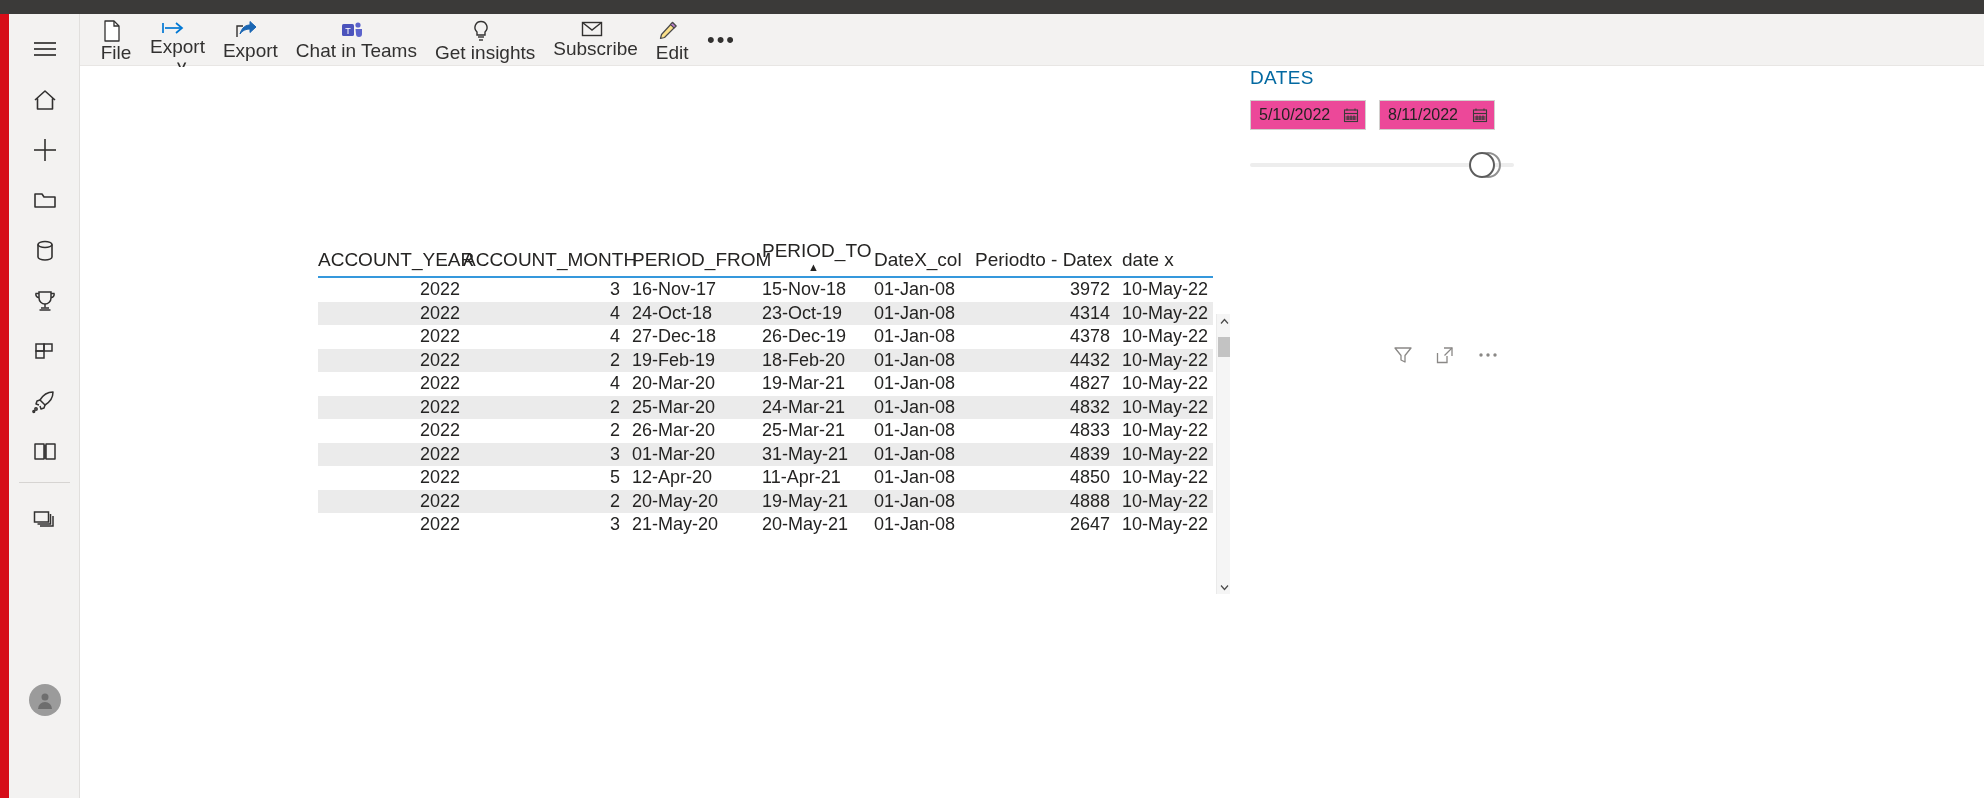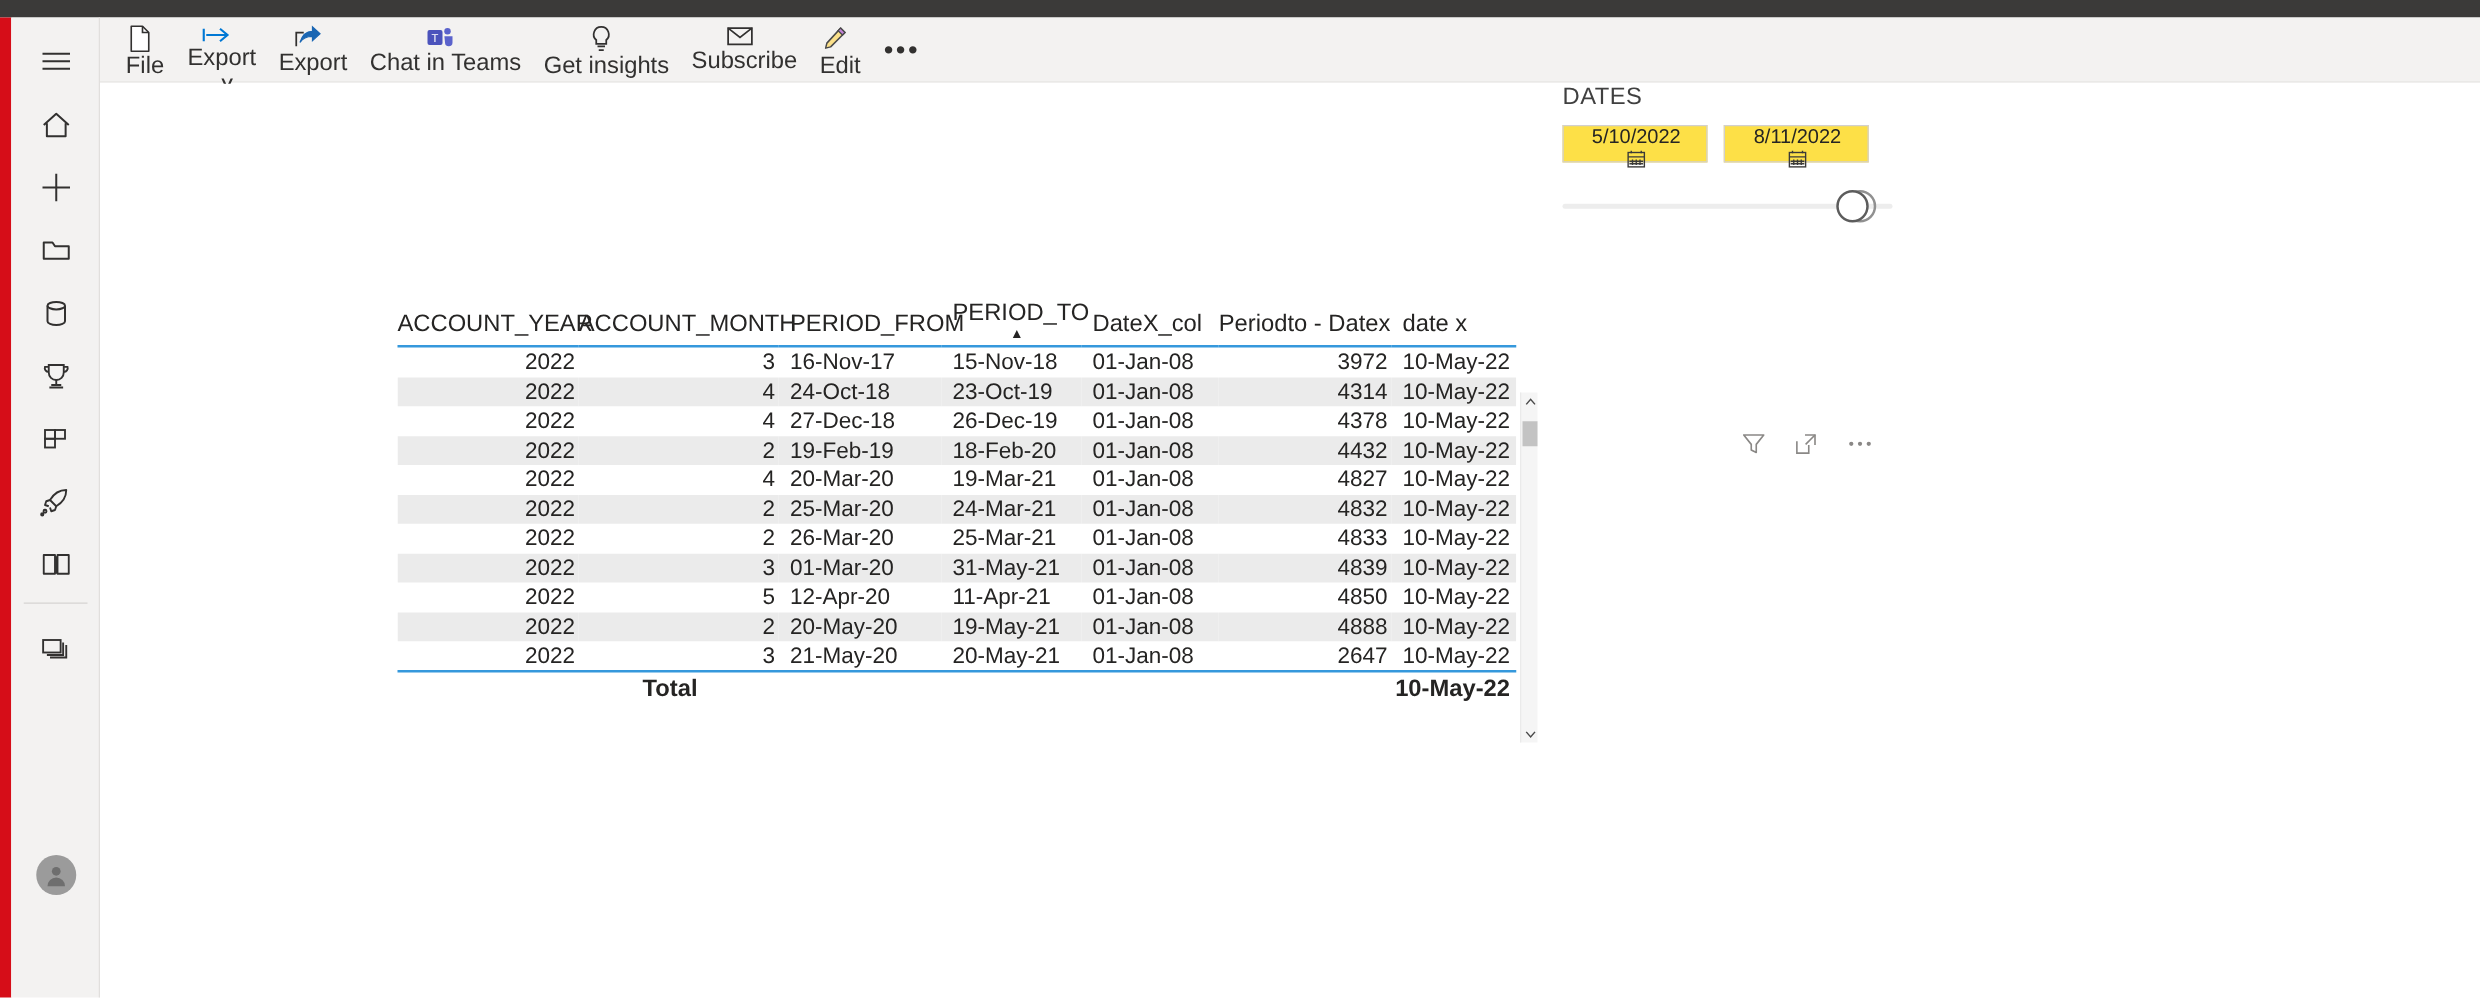--- a/index.html
+++ b/index.html
@@ -83,29 +83,29 @@
   
   #canvas {
     position: absolute; top: 67px; left: 80px;
     width: 1904px; height: 731px;
     background: #ffffff;
   }
 
   
   #slicer { position: absolute; left: 1170px; top: 0px; width: 340px; }
   #slicer-title {
-    font-size: 19px; color: #404040; letter-spacing: .4px;
+    font-size: 19px; color: #0369a1; letter-spacing: .4px;
     margin-bottom: 11px;
   }
   .date-row { display: flex; gap: 13px; }
   .date-box {
     width: 116px; height: 30px;
-    border: 1px solid #d2d0ce; background: #fde047;
+    border: 1px solid #d2d0ce; background: #ec4899;
     display: flex; align-items: center;
-    padding: 0 6px 0 8px; cursor: pointer; flex-direction: column;
+    padding: 0 6px 0 8px; cursor: pointer;
   }
   .date-val { font-size: 16px; color: #252423; flex: 1; }
   .cal-ico { width: 16px; height: 16px; }
   #slider-wrap {
     position: relative; margin-top: 22px;
     width: 280px; height: 26px;
   }
   #slider-track {
     position: absolute; left: 0; top: 11px;
     width: 264px; height: 4px; border-radius: 2px;
@@ -626,24 +626,20 @@
               <td class="al-l">21-May-20</td>
               <td class="al-l">20-May-21</td>
               <td class="al-l">01-Jan-08</td>
               <td class="al-r">2647</td>
               <td class="al-l">10-May-22</td>
             </tr>
           </tbody>
       </table>
     </div>
 
-    <div id="totals">
-      <span class="tl">Total</span>
-      <span class="tr">10-May-22</span>
-    </div>
 
     <div id="vscroll">
       <div class="arrow up">
         <svg width="9" height="7" viewBox="0 0 9 7">
             <path d="M1 5.5 L4.5 1.5 L8 5.5" fill="none" stroke="#4a4a4a" stroke-width="1.2"></path>
           </svg>
       </div>
       <div id="vscroll-thumb"></div>
       <div class="arrow down">
         <svg width="9" height="7" viewBox="0 0 9 7">

